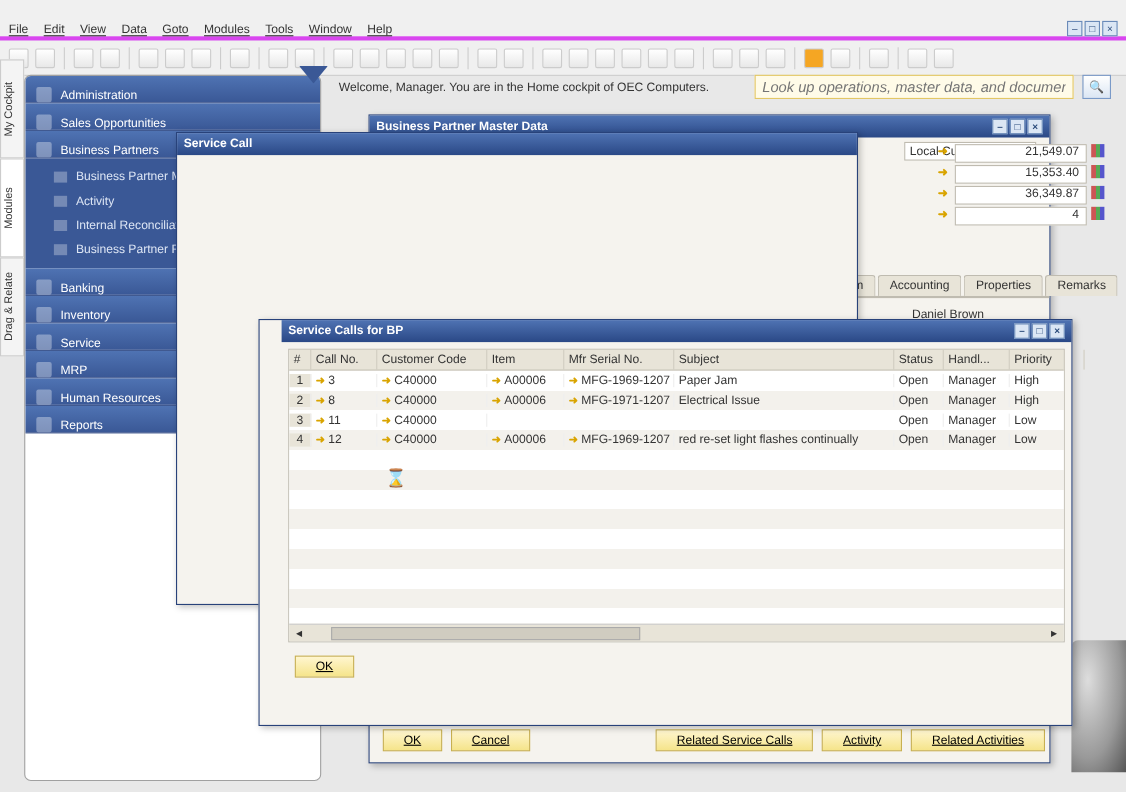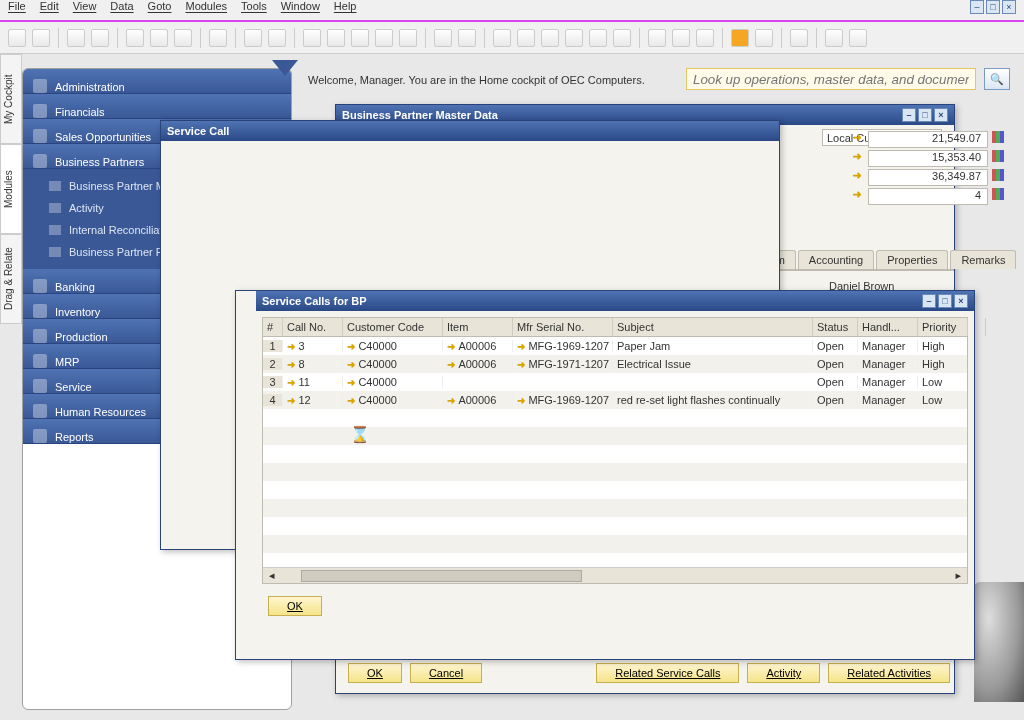--- a/index.html
+++ b/index.html
@@ -1,17 +1,17 @@
 <!DOCTYPE html>
 <html><head>
 <meta charset="utf-8">
 <style>
 * { box-sizing: border-box; margin: 0; padding: 0; }
 body { font-family: Tahoma, Arial, sans-serif; font-size: 11px; background: #e8e8e8; width: 1024px; height: 720px; overflow: hidden; position: relative; color: #333; }
-.menubar { background: #f0f0f0; height: 22px; display: flex; align-items: flex-start; padding: 0 8px; border-bottom: 2px solid #d946ef; }
+.menubar { background: #f0f0f0; height: 37px; display: flex; align-items: flex-end; padding: 0 8px; border-bottom: 4px solid #d946ef; }
 .menubar span { margin-right: 14px; text-decoration: underline; text-underline-offset: 2px; cursor: pointer; }
 .menubar .winbtns { margin-left: auto; display: flex; gap: 2px; }
 .winbtn { width: 14px; height: 14px; border: 1px solid #6a8ab8; background: #dbe6f4; display: flex; align-items: center; justify-content: center; font-size: 9px; color: #2a4a7a; }
 .toolbar { background: #f0f0f0; height: 32px; display: flex; align-items: center; padding: 0 8px; gap: 6px; border-bottom: 1px solid #ccc; }
 .tb-ico { width: 18px; height: 18px; border: 1px solid #ccc; border-radius: 2px; background: linear-gradient(#fff,#e8e8e8); }
 .tb-sep { width: 1px; height: 20px; background: #ccc; margin: 0 2px; }
 .side-tabs { position: absolute; left: 0; top: 54px; bottom: 0; width: 22px; background: #e8e8e8; display: flex; flex-direction: column; }
 .side-tab { flex: 0 0 90px; writing-mode: vertical-rl; transform: rotate(180deg); text-align: center; padding: 6px 2px; cursor: pointer; border: 1px solid #ccc; background: #f4f4f4; font-size: 10px; }
 .side-tab.active { background: #fff; }
 .sidebar { position: absolute; left: 22px; top: 68px; bottom: 10px; width: 270px; background: #fff; border: 1px solid #a0a0a0; border-radius: 6px; overflow: hidden; }
@@ -129,24 +129,20 @@
 </div>
 
 <div class="sidebar-collapse"></div>
 <div class="sidebar">
   <div class="side-item">
       <span class="ico"></span>
       <span>Administration</span>
     </div>
   <div class="side-item">
       <span class="ico"></span>
-      <span>Financials</span>
-    </div>
-  <div class="side-item">
-      <span class="ico"></span>
       <span>Sales Opportunities</span>
     </div>
   <div class="side-item">
       <span class="ico"></span>
       <span>Business Partners</span>
     </div>
   <div class="side-sub">
     <div class="side-sub-item">
         <span class="ico"></span>
         <span>Business Partner Master Data</span>
@@ -167,29 +163,25 @@
   <div class="side-item">
       <span class="ico"></span>
       <span>Banking</span>
     </div>
   <div class="side-item">
       <span class="ico"></span>
       <span>Inventory</span>
     </div>
   <div class="side-item">
       <span class="ico"></span>
-      <span>Production</span>
+      <span>Service</span>
     </div>
   <div class="side-item">
       <span class="ico"></span>
       <span>MRP</span>
-    </div>
-  <div class="side-item">
-      <span class="ico"></span>
-      <span>Service</span>
     </div>
   <div class="side-item">
       <span class="ico"></span>
       <span>Human Resources</span>
     </div>
   <div class="side-item">
       <span class="ico"></span>
       <span>Reports</span>
     </div>
 </div>

